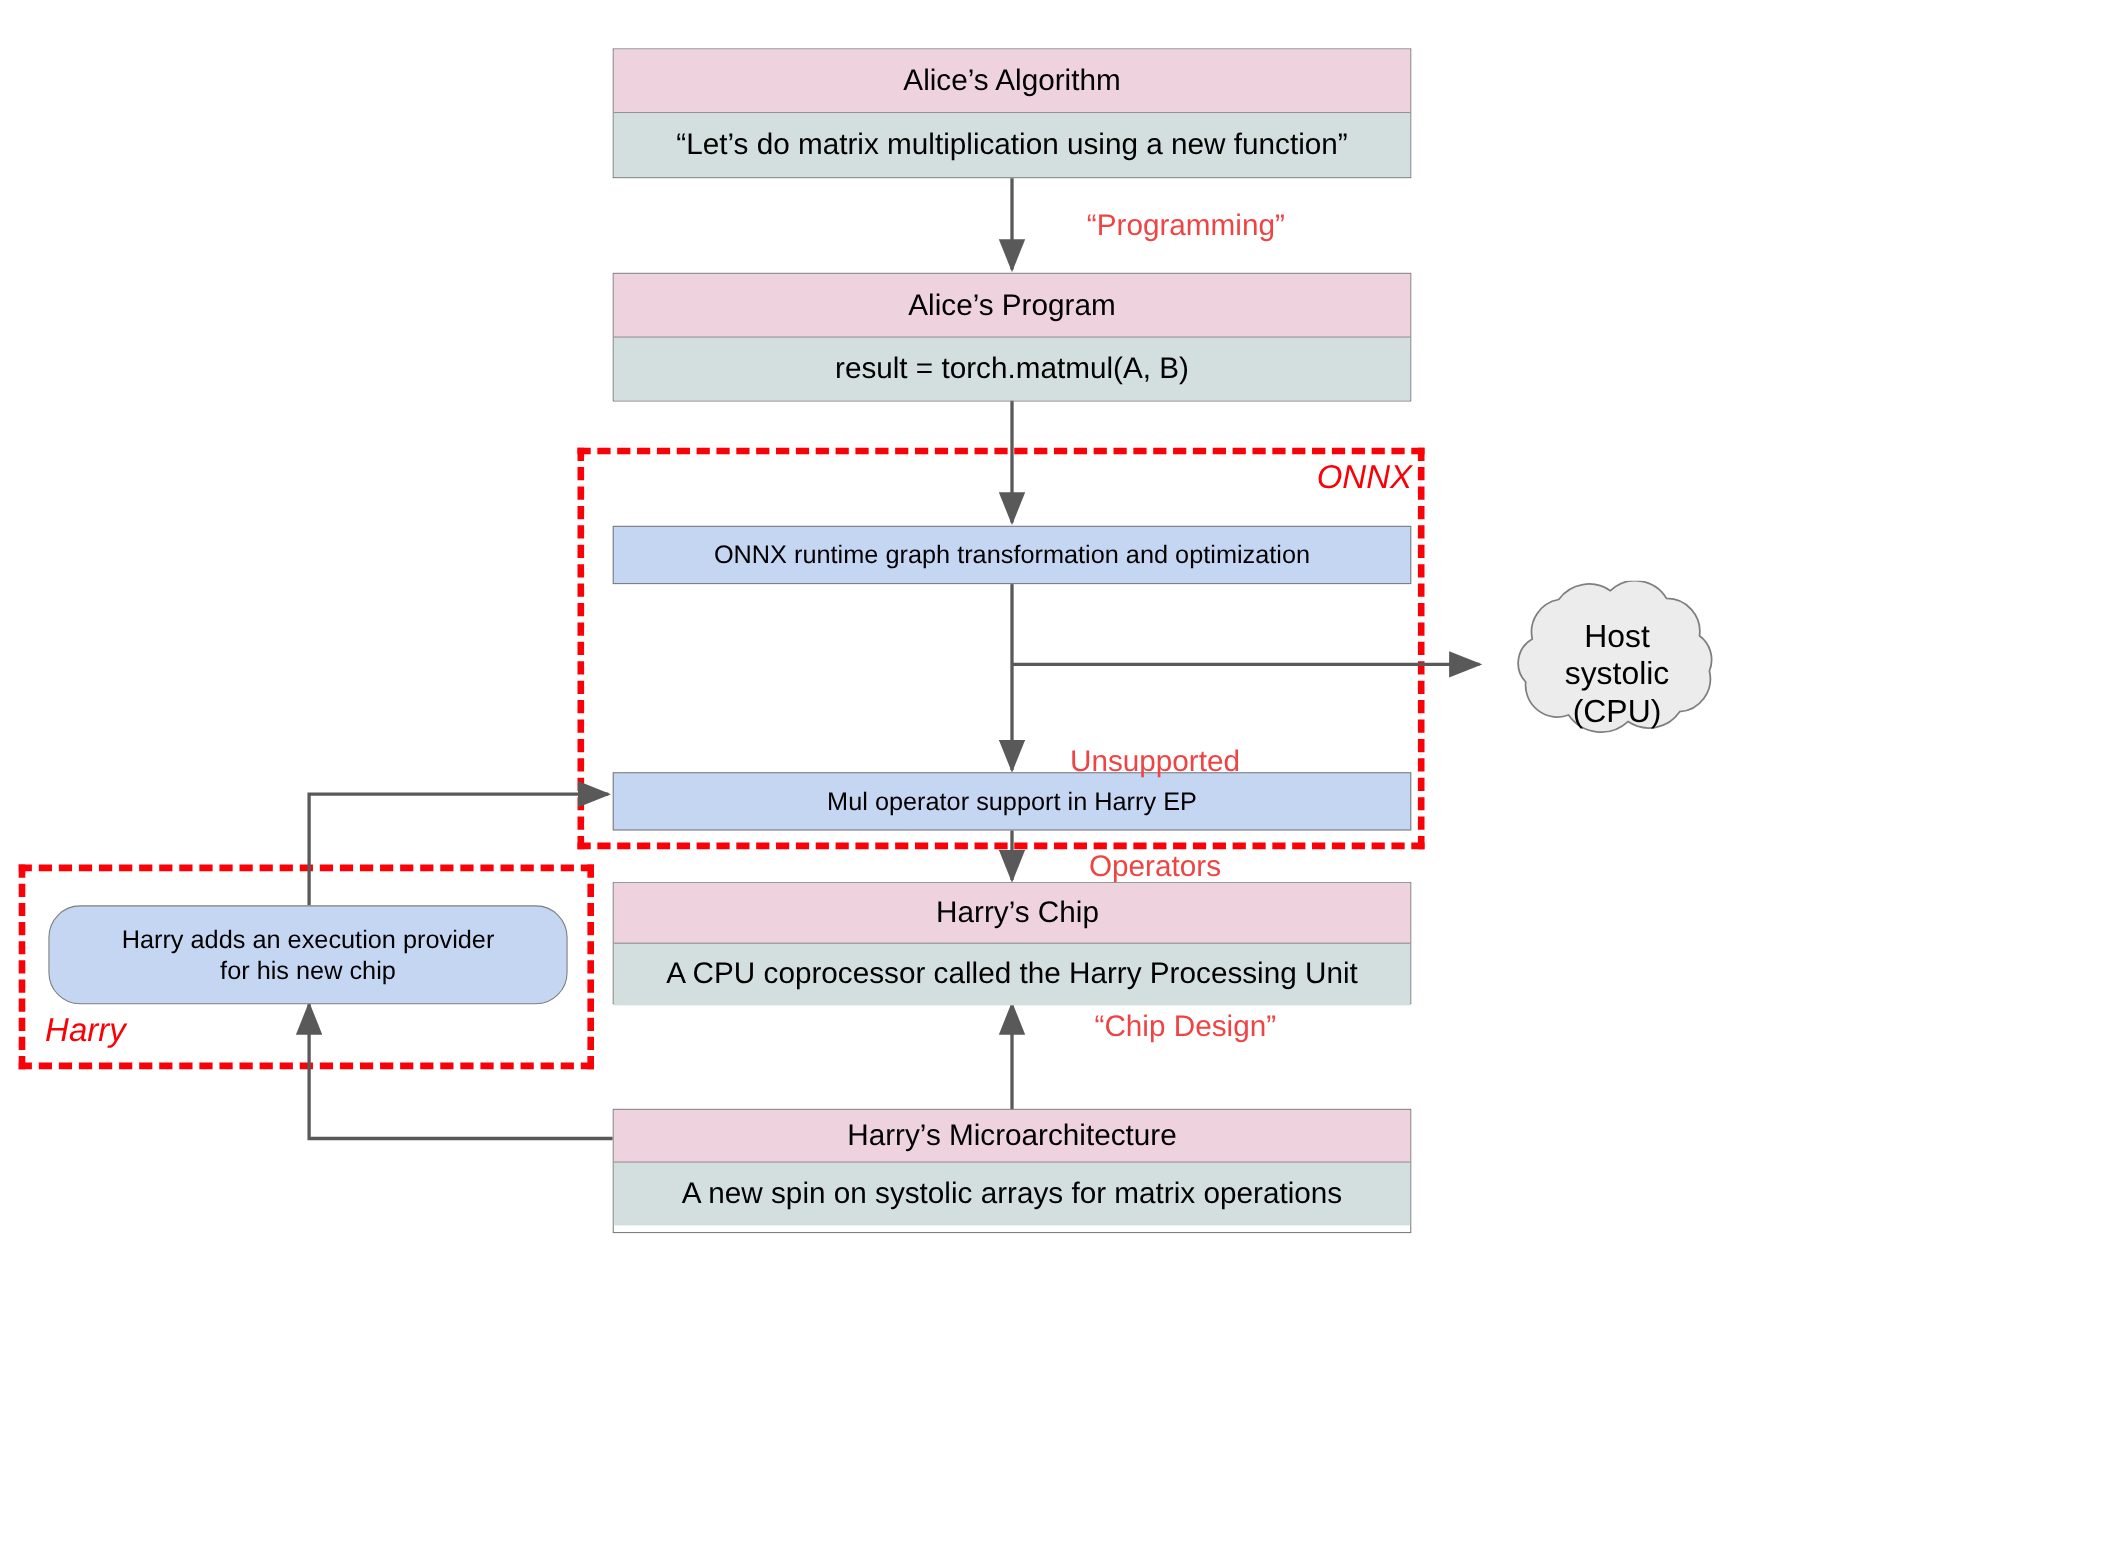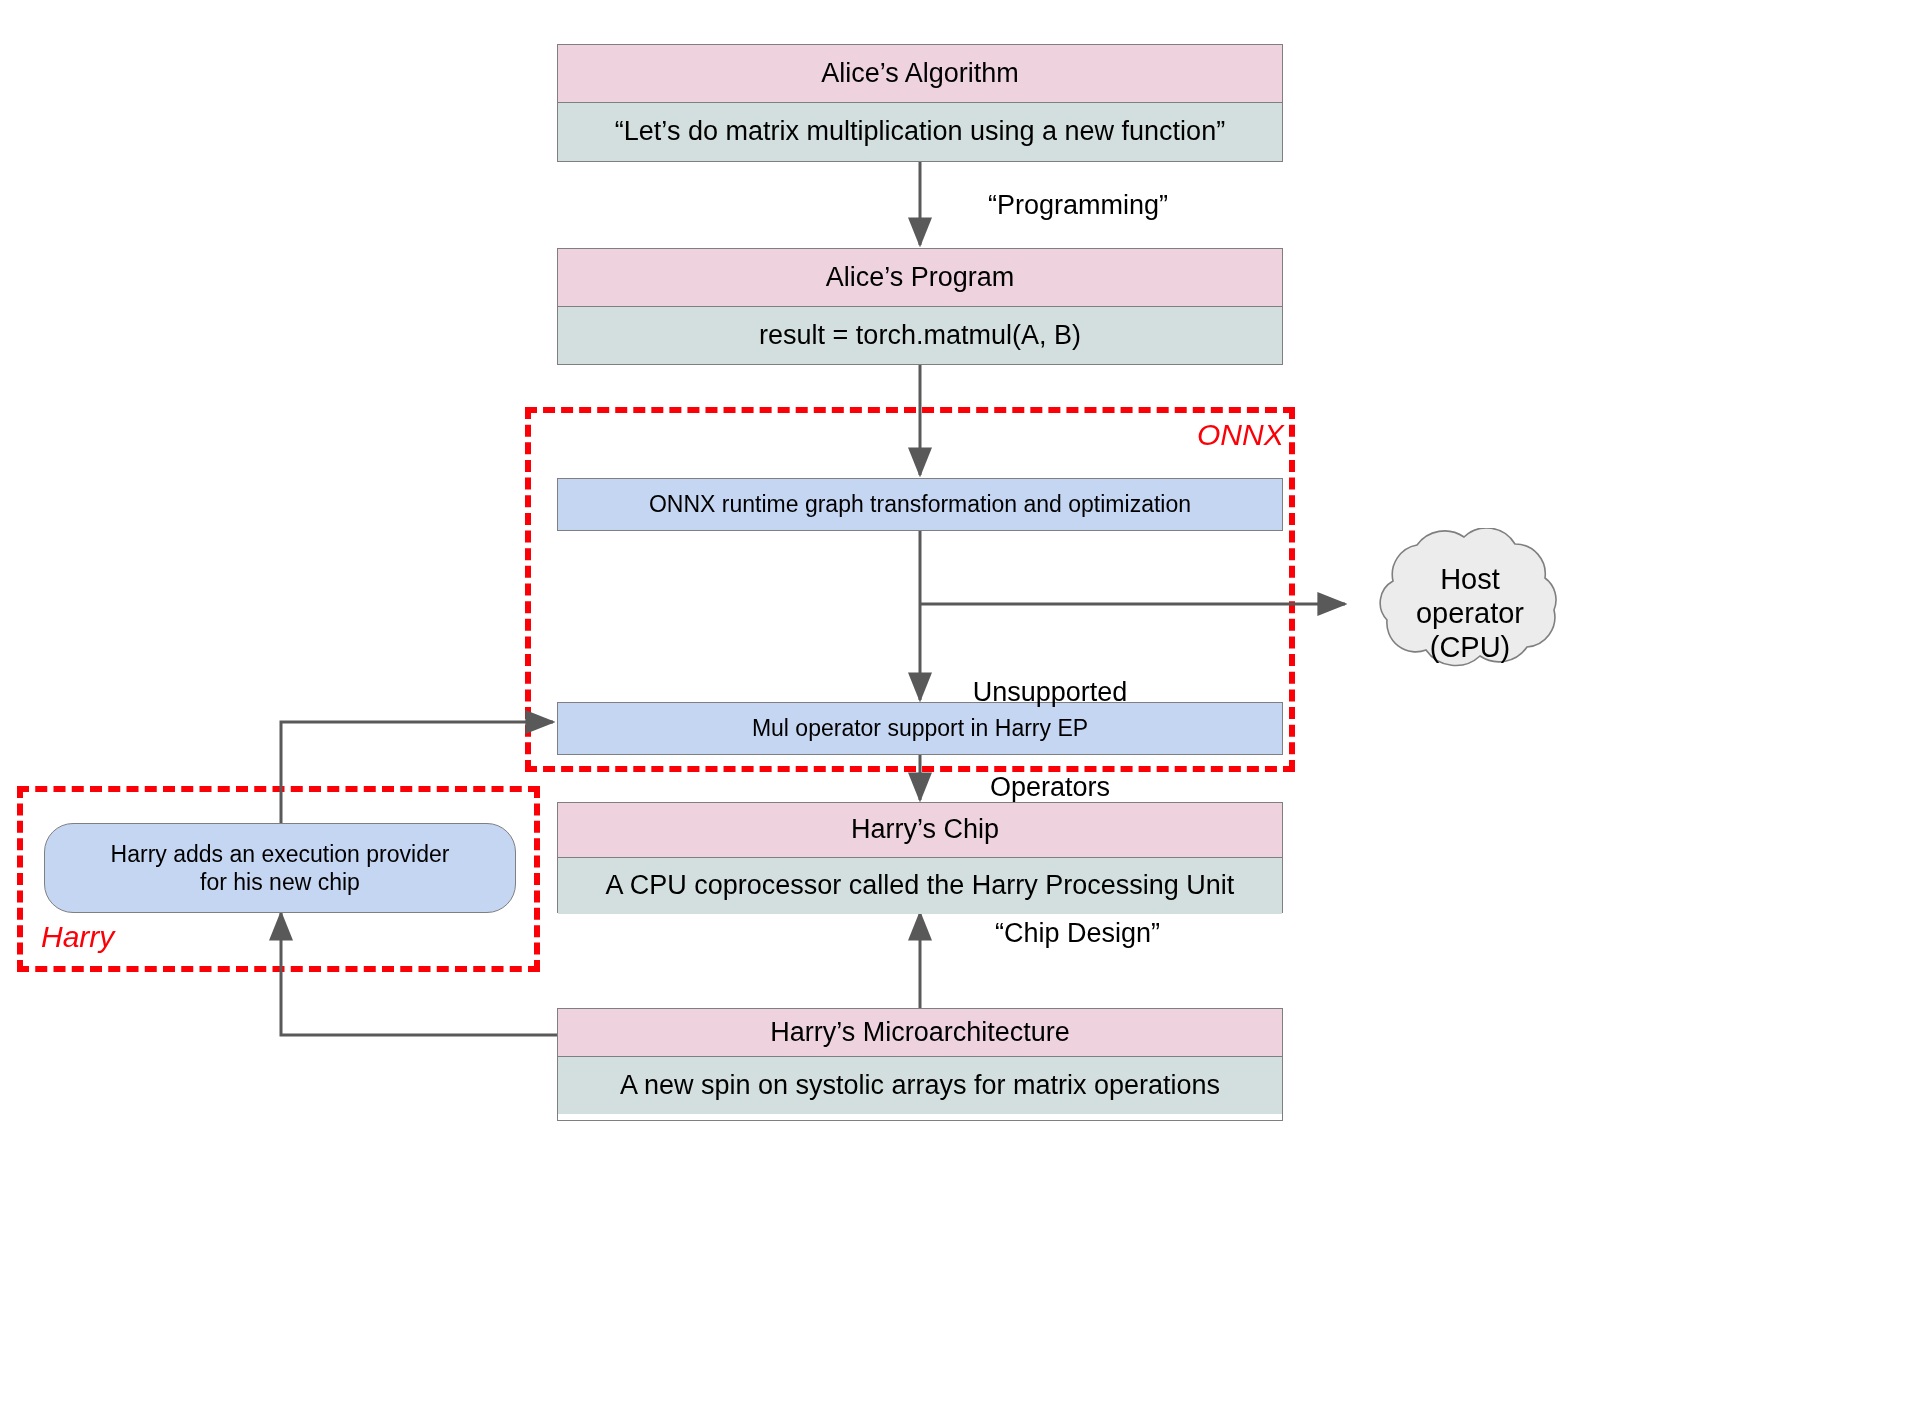--- a/index.html
+++ b/index.html
@@ -75,21 +75,21 @@
     font-weight:400;
     white-space:nowrap;
     z-index:6;
   }
 
   
   .edgelabel{
     position:absolute;
     font-size:27px;
     line-height:1.18;
-    color:#000000;
+    color:#ef4444;
     white-space:pre;
     z-index:6;
   }
 
   
   #wires{
     position:absolute;
     left:0; top:0;
     width:1920px;
     height:1409px;
@@ -157,21 +157,21 @@
                a30,30 0 0 1 24,-36
                a34,34 0 0 1 47,-8
                a33,33 0 0 1 51,7
                a30,30 0 0 1 30,34
                a27,27 0 0 1 9,32
                a30,30 0 0 1 -27,37
                a34,34 0 0 1 -47,9
                a36,36 0 0 1 -54,-6
                a29,29 0 0 1 -39,-30z" fill="#ececec" stroke="#7f7f7f" stroke-width="1.6"></path>
     </svg>
-    <div id="cloud-text"><span>Host</span><br><span>operator</span><br><span>(CPU)</span></div>
+    <div id="cloud-text"><span>Host</span><br><span>systolic</span><br><span>(CPU)</span></div>
   </div>
 
   <div class="node" id="node-alice-algorithm" style="left:557px; top:44px; width:726px; height:118px;">
     <div class="hdr" style="height:58px;">Alice’s Algorithm</div>
     <div class="bdy" style="height:58px;">“Let’s do matrix multiplication using a new function”</div>
   </div>
 
   <div class="node" id="node-alice-program" style="left:557px; top:248px; width:726px; height:117px;">
     <div class="hdr" style="height:58px;">Alice’s Program</div>
     <div class="bdy" style="height:57px;">result = torch.matmul(A, B)</div>

